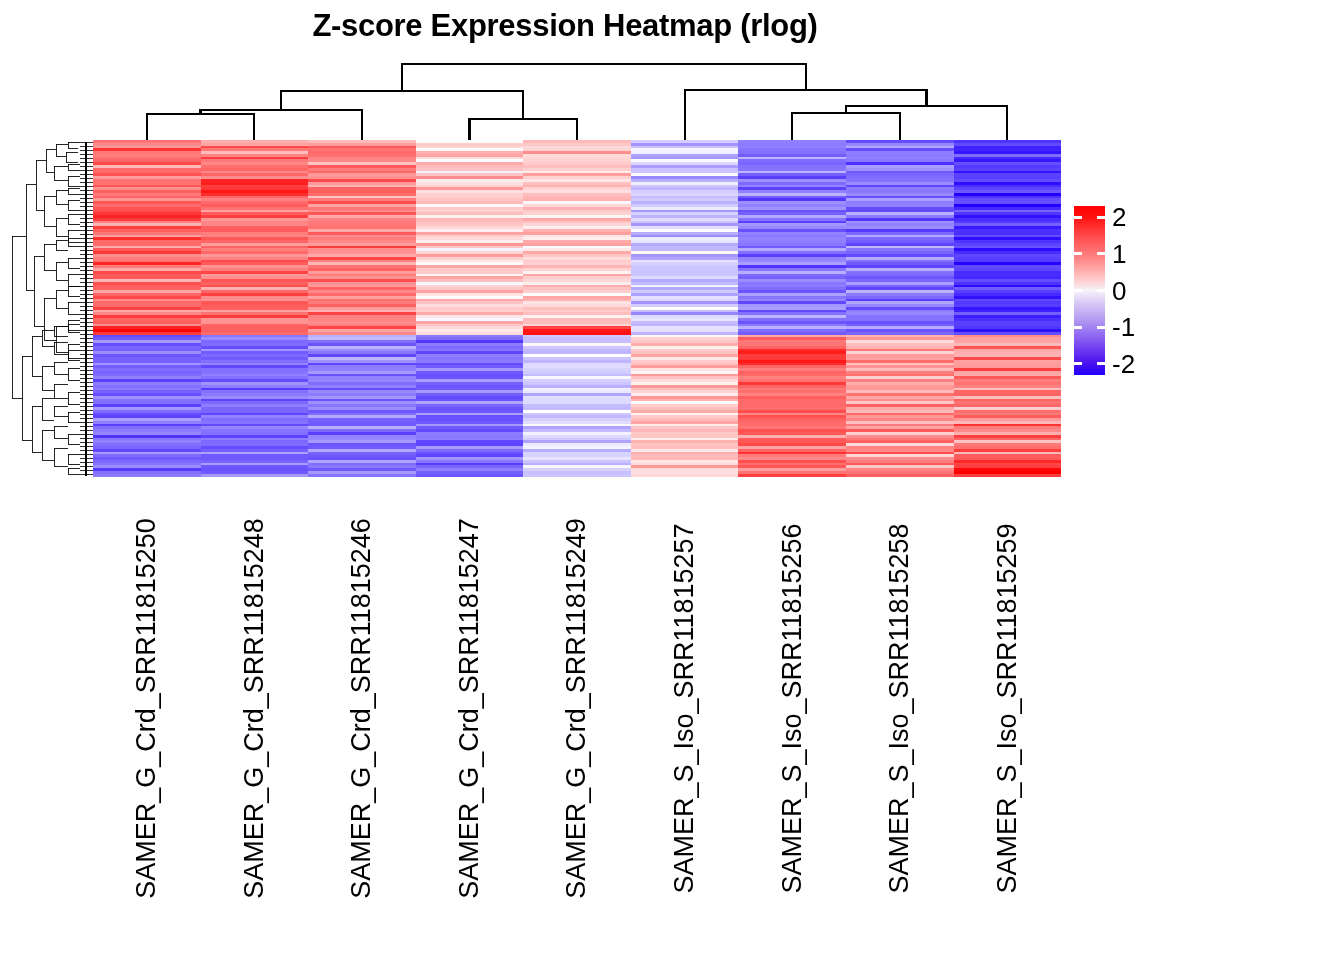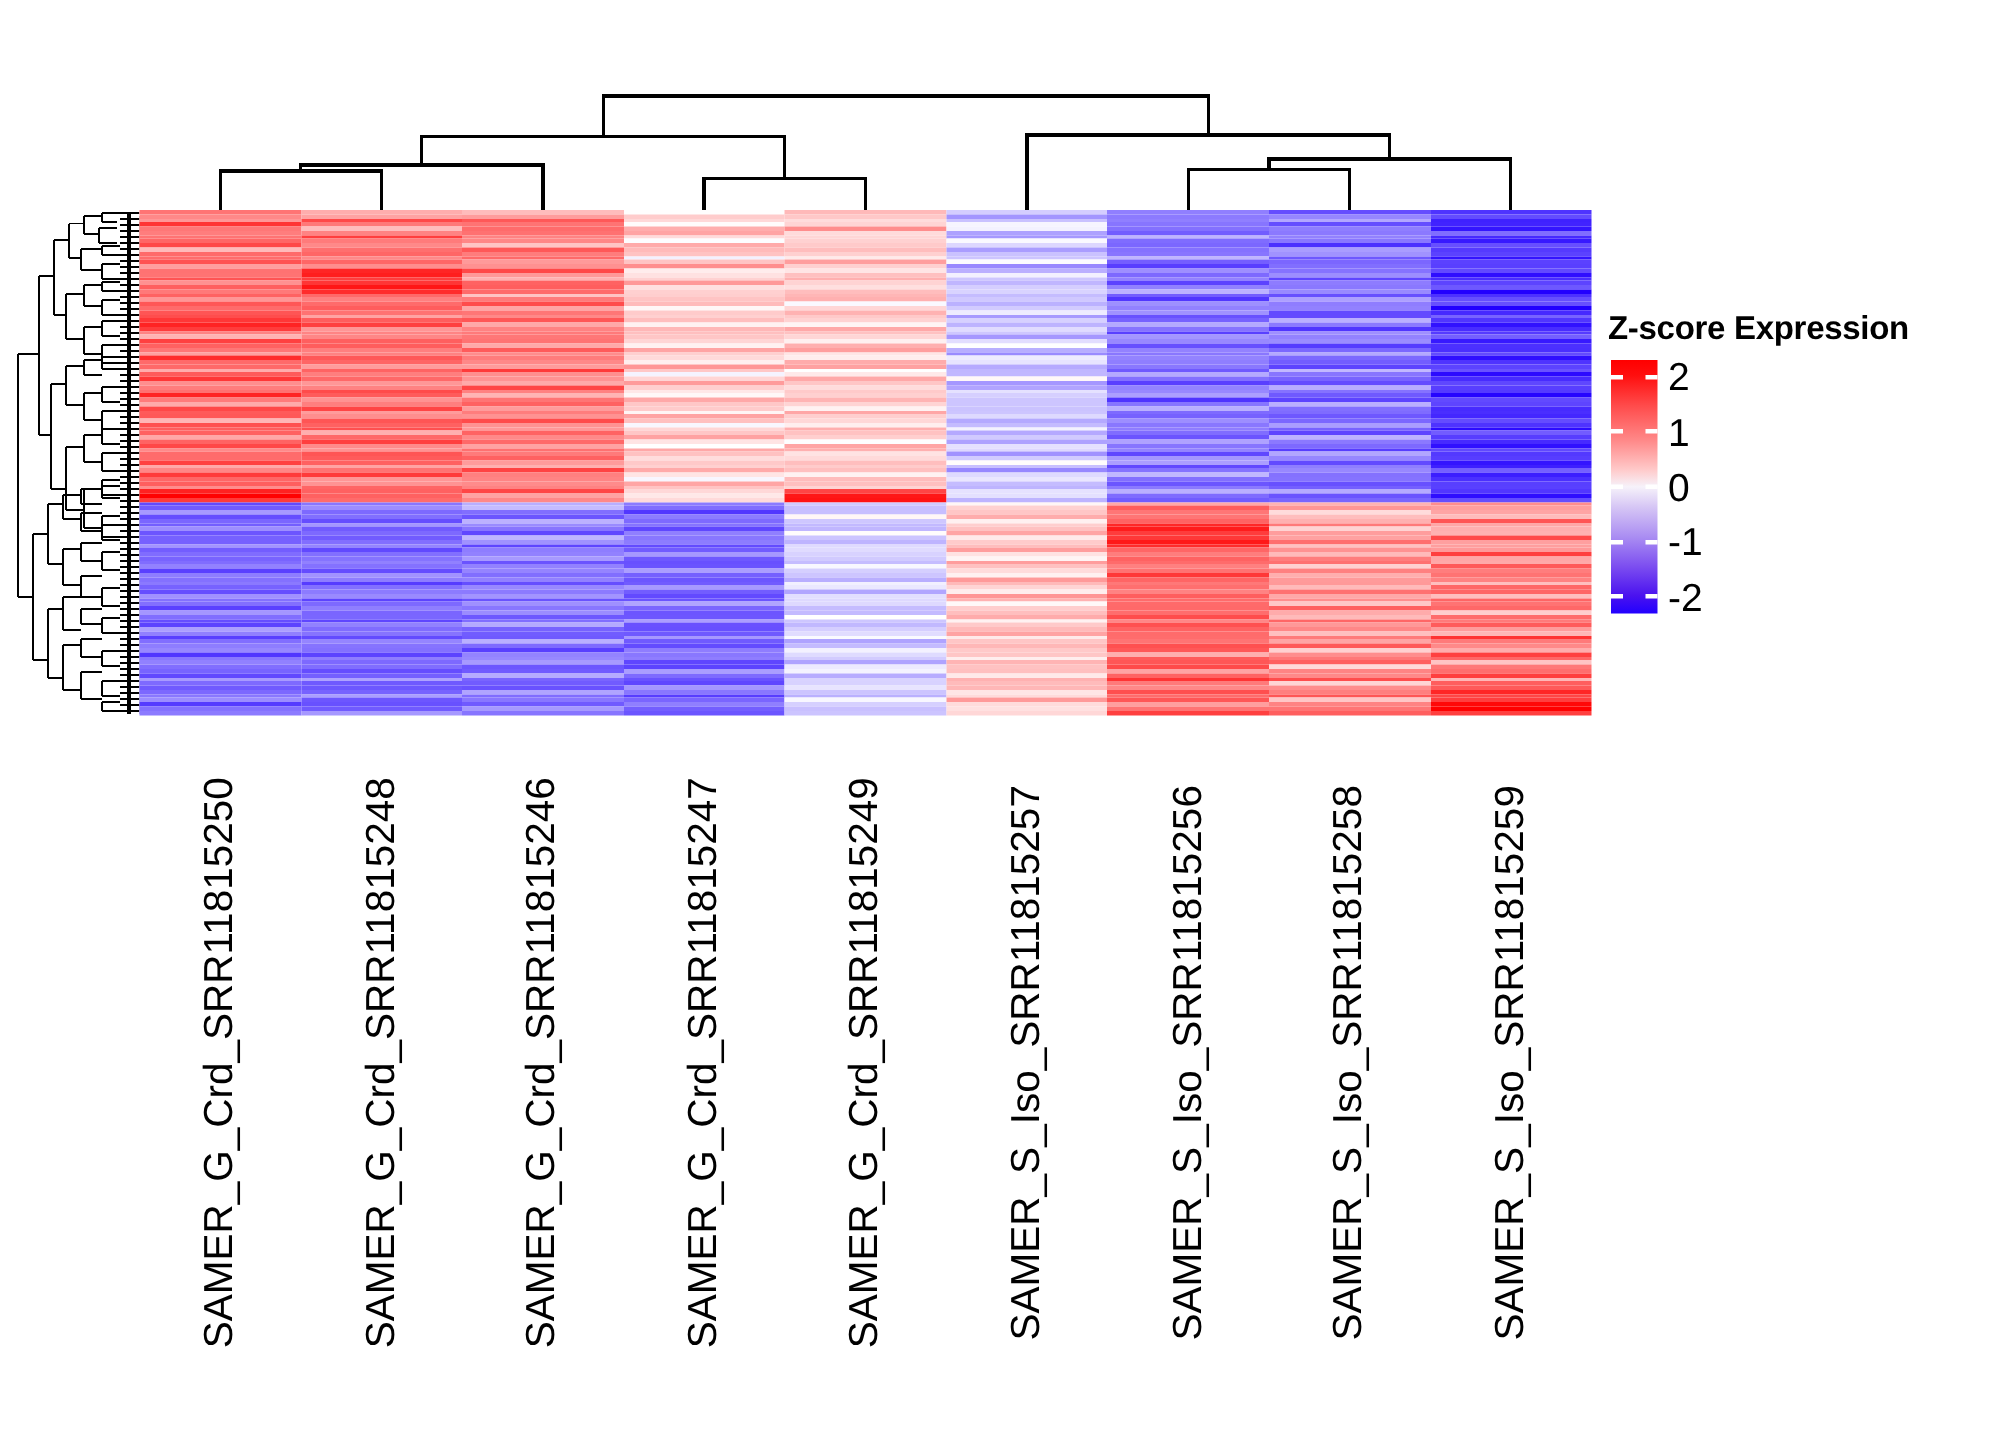--- a/index.html
+++ b/index.html
@@ -84,20 +84,21 @@
   .legend-label{
     position:absolute;left:40px;font-size:26px;color:#000;
     line-height:1;white-space:nowrap;
   }
 </style>
 </head>
 <body>
 
 <div id="plot">
 
+  <div class="plot-title">Z-score Expression Heatmap (rlog)</div>
 
   <svg class="col-dendro" viewBox="0 0 968 82" preserveAspectRatio="none">
     <g stroke="#000000" stroke-width="2.2" fill="none" shape-rendering="crispEdges">
 
       <path d="M53.8,82 L53.8,56 L161.3,56 L161.3,82"></path>
 
       <path d="M376.4,82 L376.4,61 L484,61 L484,82"></path>
 
       <path d="M107.5,56 L107.5,52 L268.9,52 L268.9,82"></path>
 
@@ -1318,21 +1319,20 @@
       </div>
       <div class="col-label-slot" style="left: 752.889px; width: 107.556px;">
         <div class="col-label-txt">SAMER_S_Iso_SRR11815258</div>
       </div>
       <div class="col-label-slot" style="left: 860.444px; width: 107.556px;">
         <div class="col-label-txt">SAMER_S_Iso_SRR11815259</div>
       </div>
     </div>
 
   <div class="legend">
-    <div class="legend-title">Z-score Expression</div>
     <div class="legend-body">
       <div class="legend-bar"></div>
       <div id="legend-marks">
           <div class="legend-tick" style="top: 9.52174px;"></div>
           <div class="legend-label" style="top: -1.97826px;">2</div>
           <div class="legend-tick" style="top: 46.2609px;"></div>
           <div class="legend-label" style="top: 34.7609px;">1</div>
           <div class="legend-tick" style="top: 83px;"></div>
           <div class="legend-label" style="top: 71.5px;">0</div>
           <div class="legend-tick" style="top: 119.739px;"></div>

